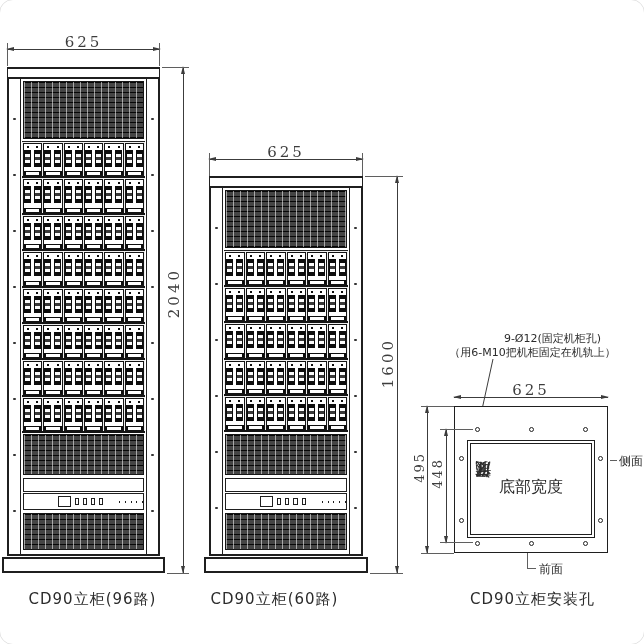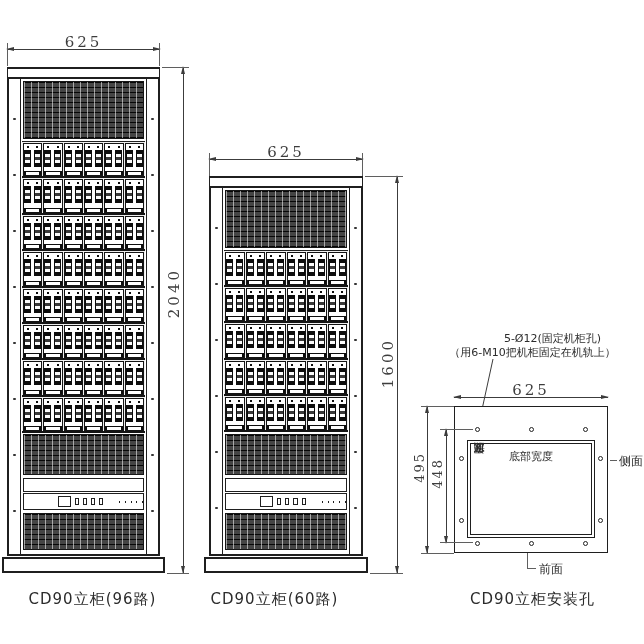--- a/index.html
+++ b/index.html
@@ -1,18 +1,18 @@
 <!DOCTYPE html>
 <html><head>
 <meta charset="utf-8">
 <style>
   html,body { margin:0; padding:0; background:#fff; }
   #stage { position:relative; width:644px; height:644px; background:#ffffff;
            font-family:"DejaVu Sans","Liberation Sans",sans-serif; overflow:hidden;
-           outline:1px solid #e2e2e2; }
+           outline:1px solid #e2e2e2;border-radius:13px; }
 
   
   .frame { position:absolute; border:2px solid #1f1f1f; background:#fff; box-sizing:border-box; }
   .cap   { position:absolute; left:-1px; right:-1px; top:0; height:8px; border-bottom:2px solid #1f1f1f; background:#fff; }
   .rail  { position:absolute; top:8px; bottom:0; width:12px; box-sizing:border-box;
            background-image:radial-gradient(circle,#333 1px,transparent 1.5px);
            background-size:100% 56px; background-position:50% 14px; background-repeat:repeat-y; }
   .rail.l { left:0; border-right:1.5px solid #1f1f1f; }
   .rail.r { right:0; border-left:1.5px solid #1f1f1f; }
 
@@ -57,21 +57,21 @@
 
   .dimtext { position:absolute; font-family:"DejaVu Serif","Liberation Serif",serif;
              color:#3d3d3d; letter-spacing:3px; text-align:center; font-size:15px; white-space:nowrap; }
   .dimtext.small { font-size:13px; letter-spacing:2px; }
   .vtext { writing-mode:vertical-rl; transform:rotate(180deg); }
 
   .cnlabel { position:absolute; color:#2b2b2b; text-align:center; white-space:nowrap; }
   .caption { font-size:15px; letter-spacing:1px; }
   .note    { font-size:11px; }
   .facelbl { font-size:12px; }
-  .inlbl   { font-size:11px; color:#2b2b2b; }
+  .inlbl   { font-size:16px; color:#2b2b2b;margin-top:28px; }
 
   .hole { position:absolute; width:3px; height:3px; border:1px solid #222; border-radius:50%; background:#fff; }
   svg.overlay { position:absolute; left:0; top:0; pointer-events:none; }
 </style>
 </head>
 <body>
 
 <div id="stage">
 
   <div>
@@ -1042,21 +1042,21 @@
       <span class="ah down"></span>
     </div>
     <div class="ext h" style="left:365px; top:176px; width:38px;"></div>
     <div class="ext h" style="left:370px; top:573px; width:33px;"></div>
     <div class="dimtext vtext" style="left:379px; top:338px;">1600</div>
 
     <div class="cnlabel caption" style="left:192px; top:590px; width:165px;">CD90立柜(60路)</div>
   </div>
 
   <div>
-    <div class="cnlabel note" style="left:460px; top:331px; width:185px;">5-Ø12(固定机柜孔)</div>
+    <div class="cnlabel note" style="left:460px; top:331px; width:185px;">9-Ø12(固定机柜孔)</div>
     <div class="cnlabel note" style="left:420px; top:345px; width:225px;">（用6-M10把机柜固定在机轨上）</div>
     <svg class="overlay" width="644" height="644" viewBox="0 0 644 644">
       <line x1="493" y1="359" x2="478" y2="428" stroke="#3c3c3c" stroke-width="1"></line>
     </svg>
 
     <div class="dimtext" style="left:454px; top:381px; width:154px;">625</div>
     <div class="hdim" style="left:454px; top:397px; width:154px;">
       <span class="ah left"></span>
       <span class="ah right"></span>
     </div>

